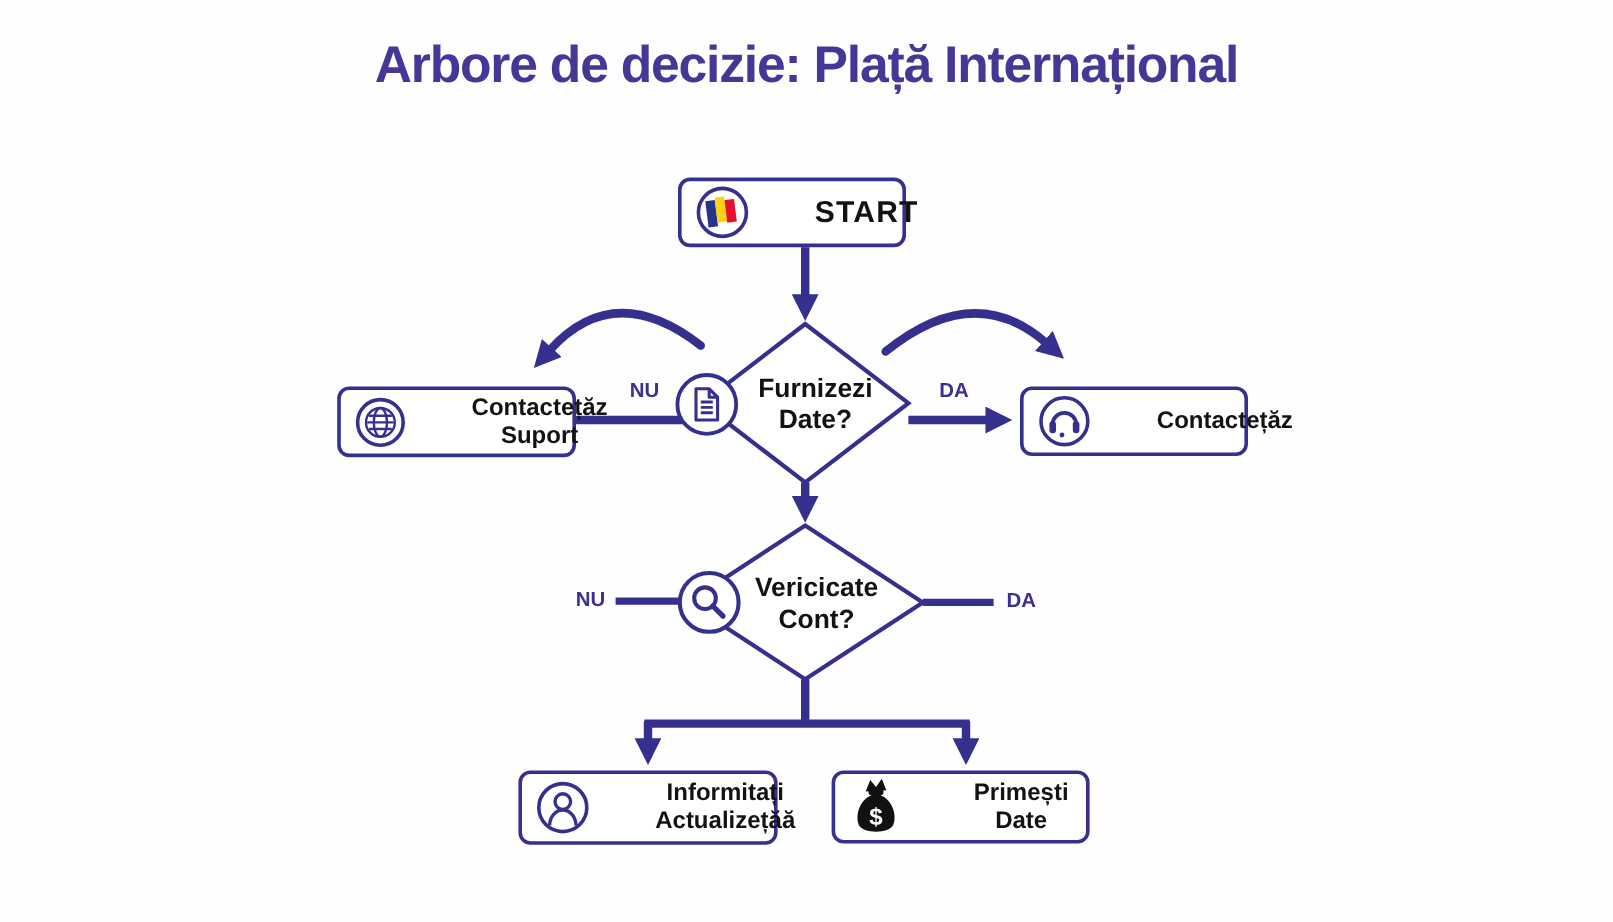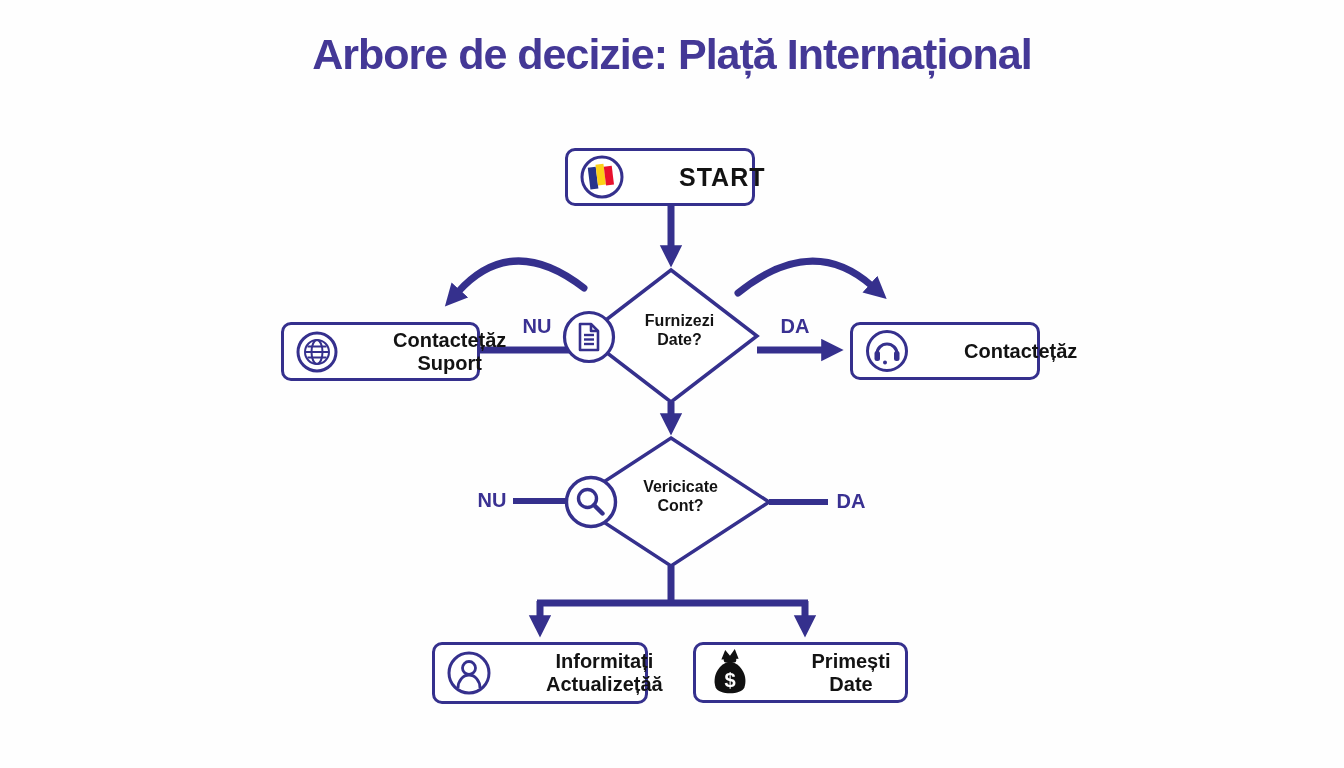--- a/index.html
+++ b/index.html
@@ -17,26 +17,26 @@
     border:3px solid #35308d;border-radius:10px;box-sizing:border-box;gap:48px;
   }
   .node .nicon{flex:0 0 auto;margin-left:11px;display:flex;align-items:center;}
   .node .lbl{
     flex:1;text-align:center;font-weight:bold;color:#131313;
     line-height:1.13;padding:0 10px 0 6px;
   }
   .lbl .ln{display:block;}
   .dtext{
     position:absolute;text-align:center;font-weight:bold;color:#131313;
-    font-size:16px;line-height:1.2;
+    font-size:22px;line-height:1.2;
   }
   .dtext .ln{display:block;}
   .edgelbl{
     position:absolute;transform:translate(-50%,-50%);
-    font-size:20px;font-weight:bold;color:#3a3192;
+    font-size:17px;font-weight:bold;color:#3a3192;
   }
   .iconpos{position:absolute;}
 </style>
 </head>
 <body>
 
 <div id="canvas">
 
   <div id="title">Arbore de decizie: Plață Internațional</div>
 

